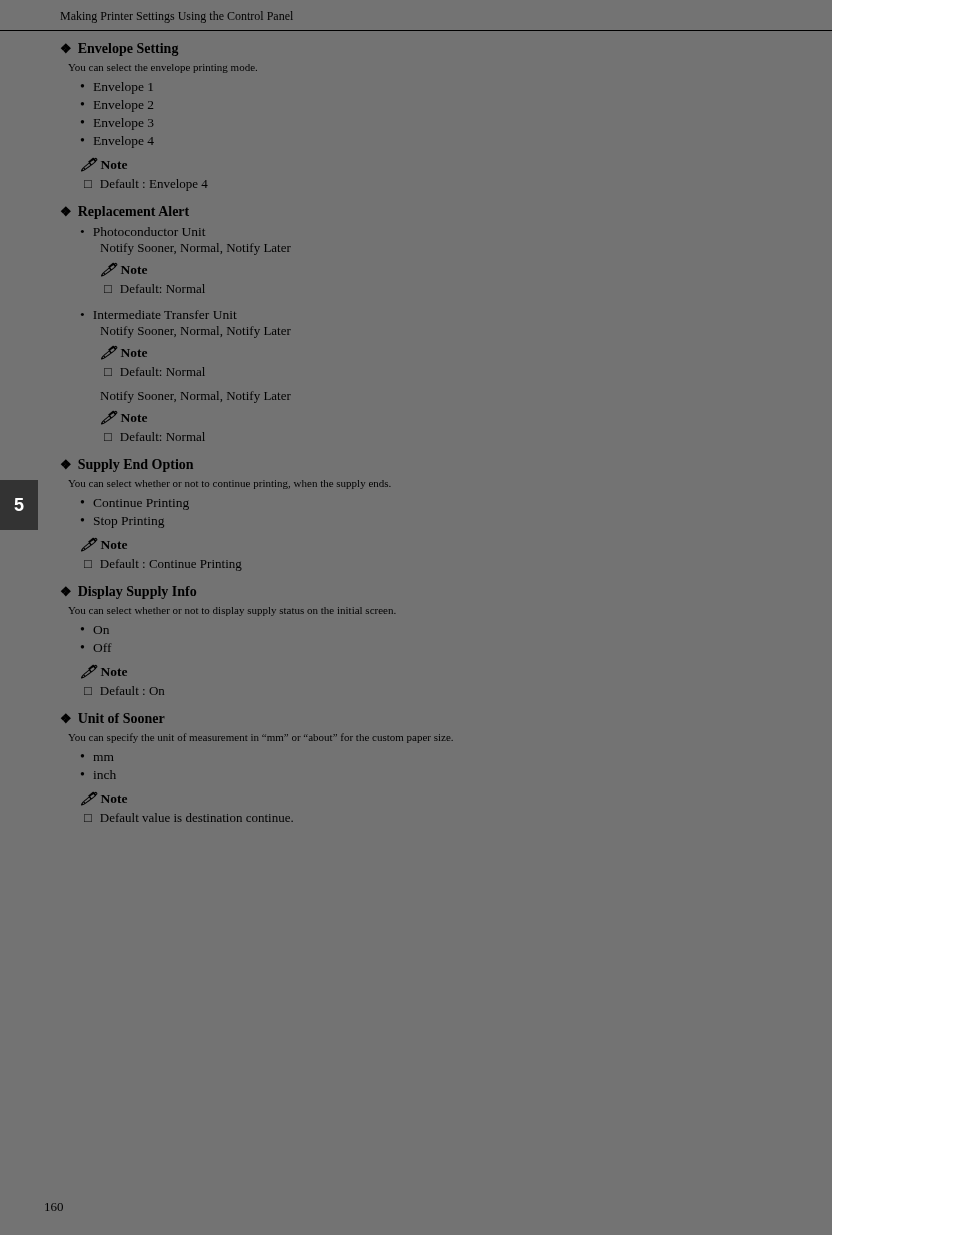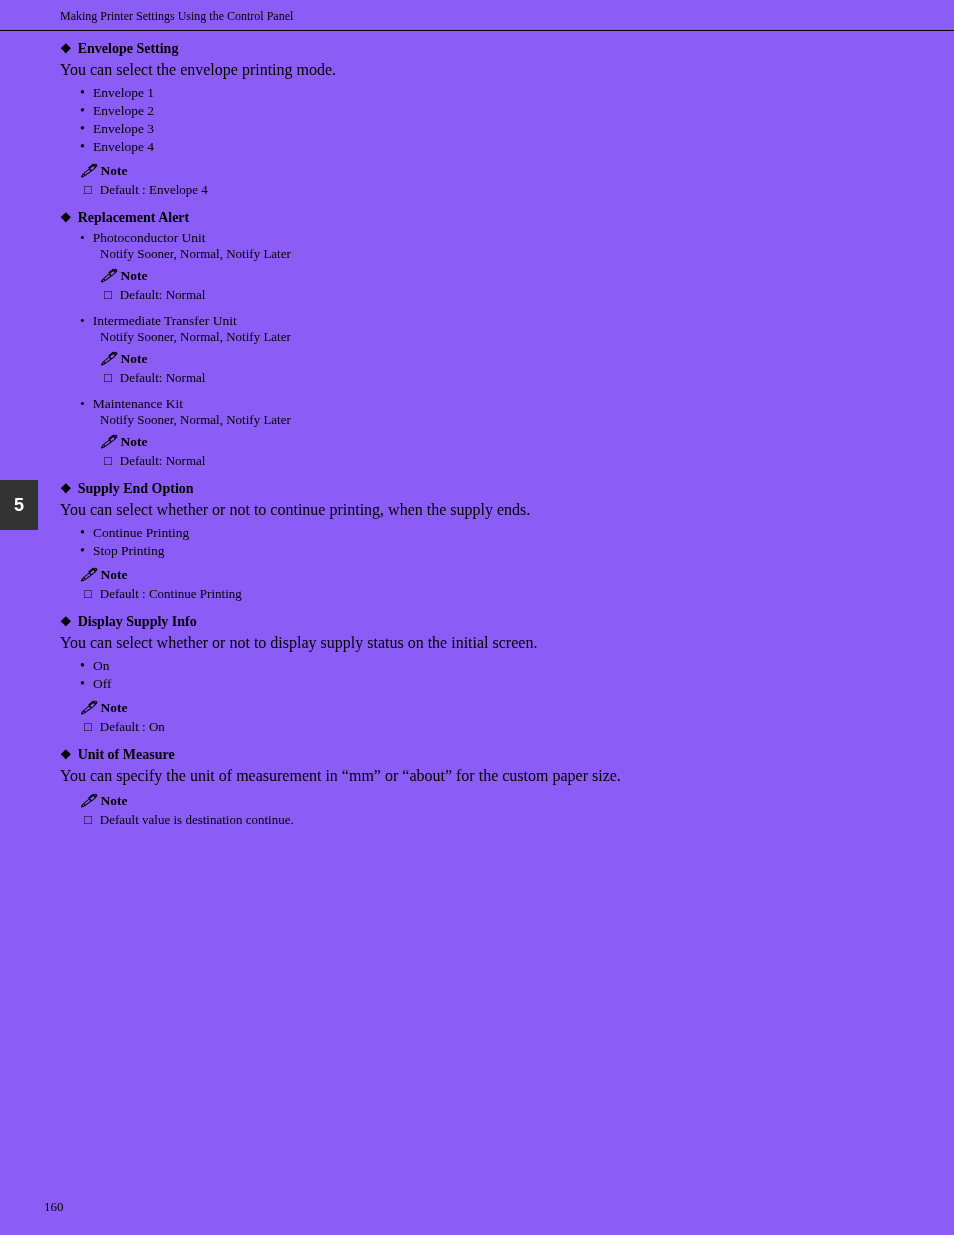--- a/index.html
+++ b/index.html
@@ -12,25 +12,25 @@
       font-family: 'Times New Roman', Times, serif;
       font-size: 14px;
       background: #ffffff;
       color: #000000;
       width: 954px;
       min-height: 1235px;
       position: relative;
     }
 
     .page-container {
-      width: 954px;
+      width: 832px;
       min-height: 1235px;
       padding: 0;
       position: relative;
-      background: #8b5cf6;
+      background: #737373;
     }
 
     .header-bar {
       border-bottom: 1px solid #000;
       padding: 8px 60px 6px 60px;
       margin-bottom: 10px;
     }
 
     .header-text {
       font-size: 12px;
@@ -65,23 +65,23 @@
       align-items: baseline;
       gap: 4px;
     }
 
     .diamond-icon {
       font-size: 13px;
       margin-right: 2px;
     }
 
     .section-description {
-      font-size: 16px;
+      font-size: 11px;
       margin-bottom: 6px;
-      margin-left: 0;
+      margin-left: 8px;
     }
 
     .bullet-list {
       list-style: none;
       margin-left: 20px;
       margin-bottom: 8px;
     }
 
     .bullet-list li {
       font-size: 13.5px;
@@ -244,23 +244,20 @@
             <strong>Note</strong>
           </div>
           <div class="note-item">
             <span class="note-checkbox">□</span>
             <span>Default: Normal</span>
           </div>
         </div>
       </div>
 
       <div class="sub-bullet-group">
-        <div class="sub-bullet-item">
-          <span>Maintenance Kit</span>
-        </div>
         <span class="sub-text">Notify Sooner, Normal, Notify Later</span>
         <div class="note-box">
           <div class="note-title">
             <span class="note-icon">🖊</span>
             <strong>Note</strong>
           </div>
           <div class="note-item">
             <span class="note-checkbox">□</span>
             <span>Default: Normal</span>
           </div>
@@ -316,24 +313,30 @@
         <div class="note-item">
           <span class="note-checkbox">□</span>
           <span>Default : On</span>
         </div>
       </div>
     </div>
 
     <div class="section-block">
       <div class="section-title">
         <span class="diamond-icon">❖</span>
-        <span>Unit of Measure</span>
+        <span>Unit of Sooner</span>
       </div>
       <div class="section-description">You can specify the unit of measurement in “mm” or “about” for the custom paper size.</div>
       <ul class="bullet-list">
+        <li>
+            <span>mm</span>
+          </li>
+        <li>
+            <span>inch</span>
+          </li>
       </ul>
       <div class="note-box">
         <div class="note-title">
           <span class="note-icon">🖊</span>
           <strong>Note</strong>
         </div>
         <div class="note-item">
           <span class="note-checkbox">□</span>
           <span>Default value is destination continue.</span>
         </div>

